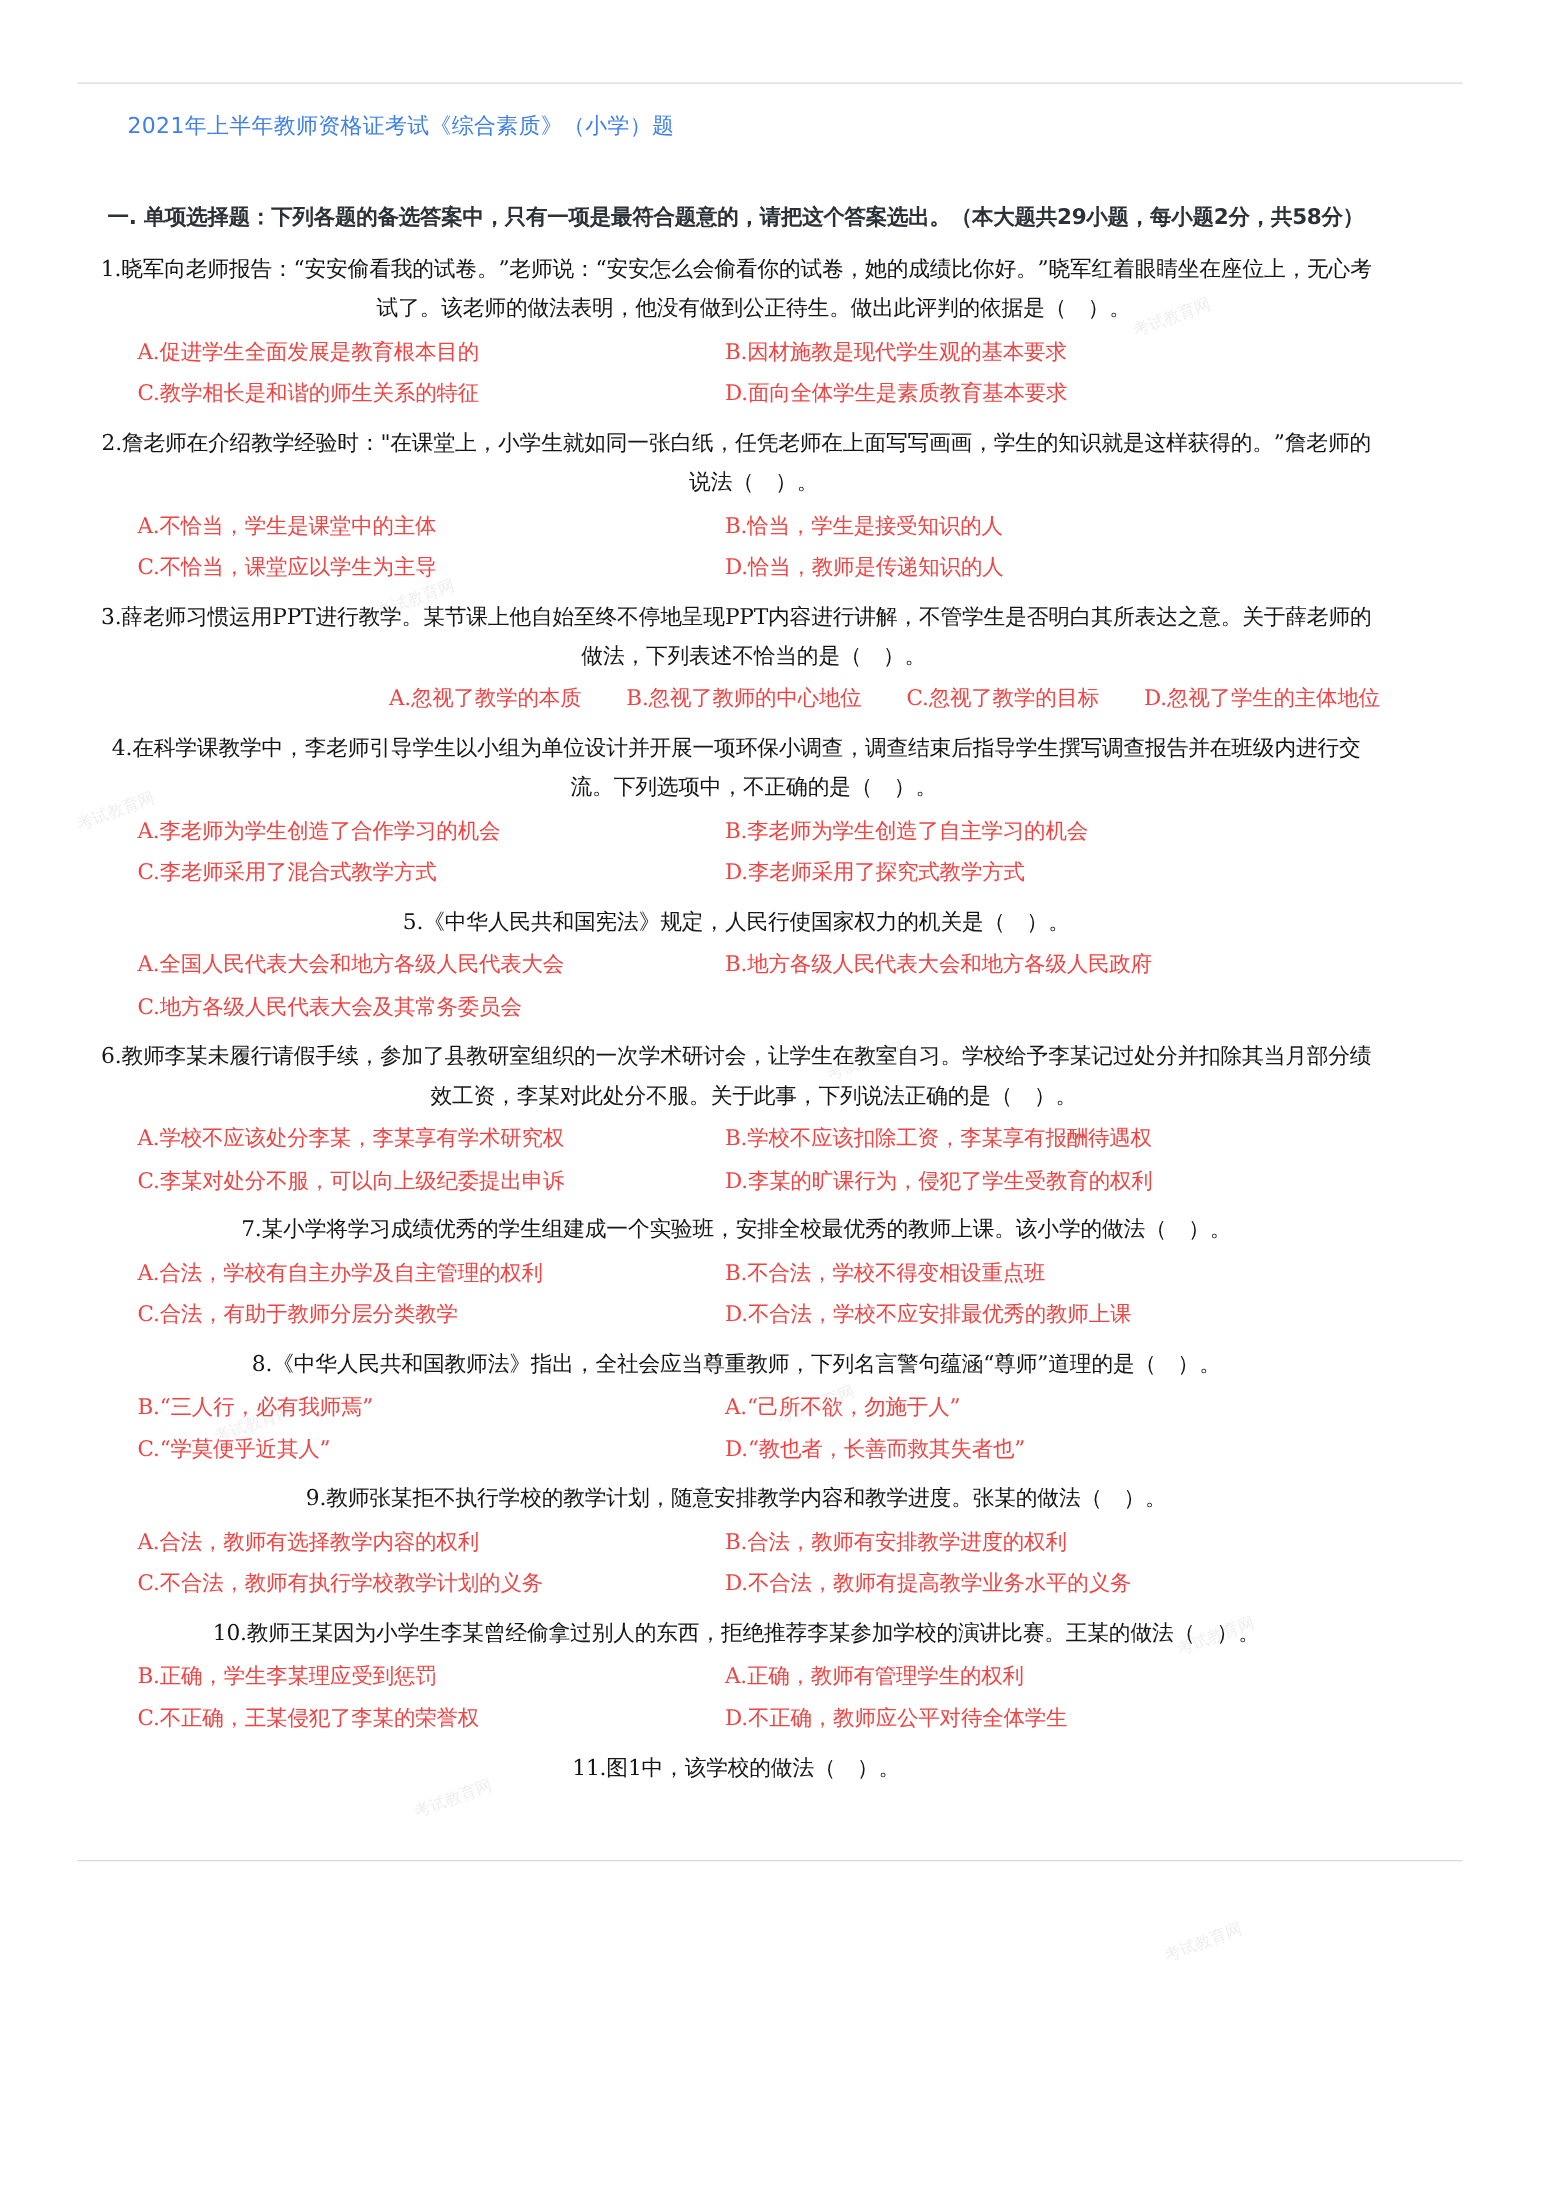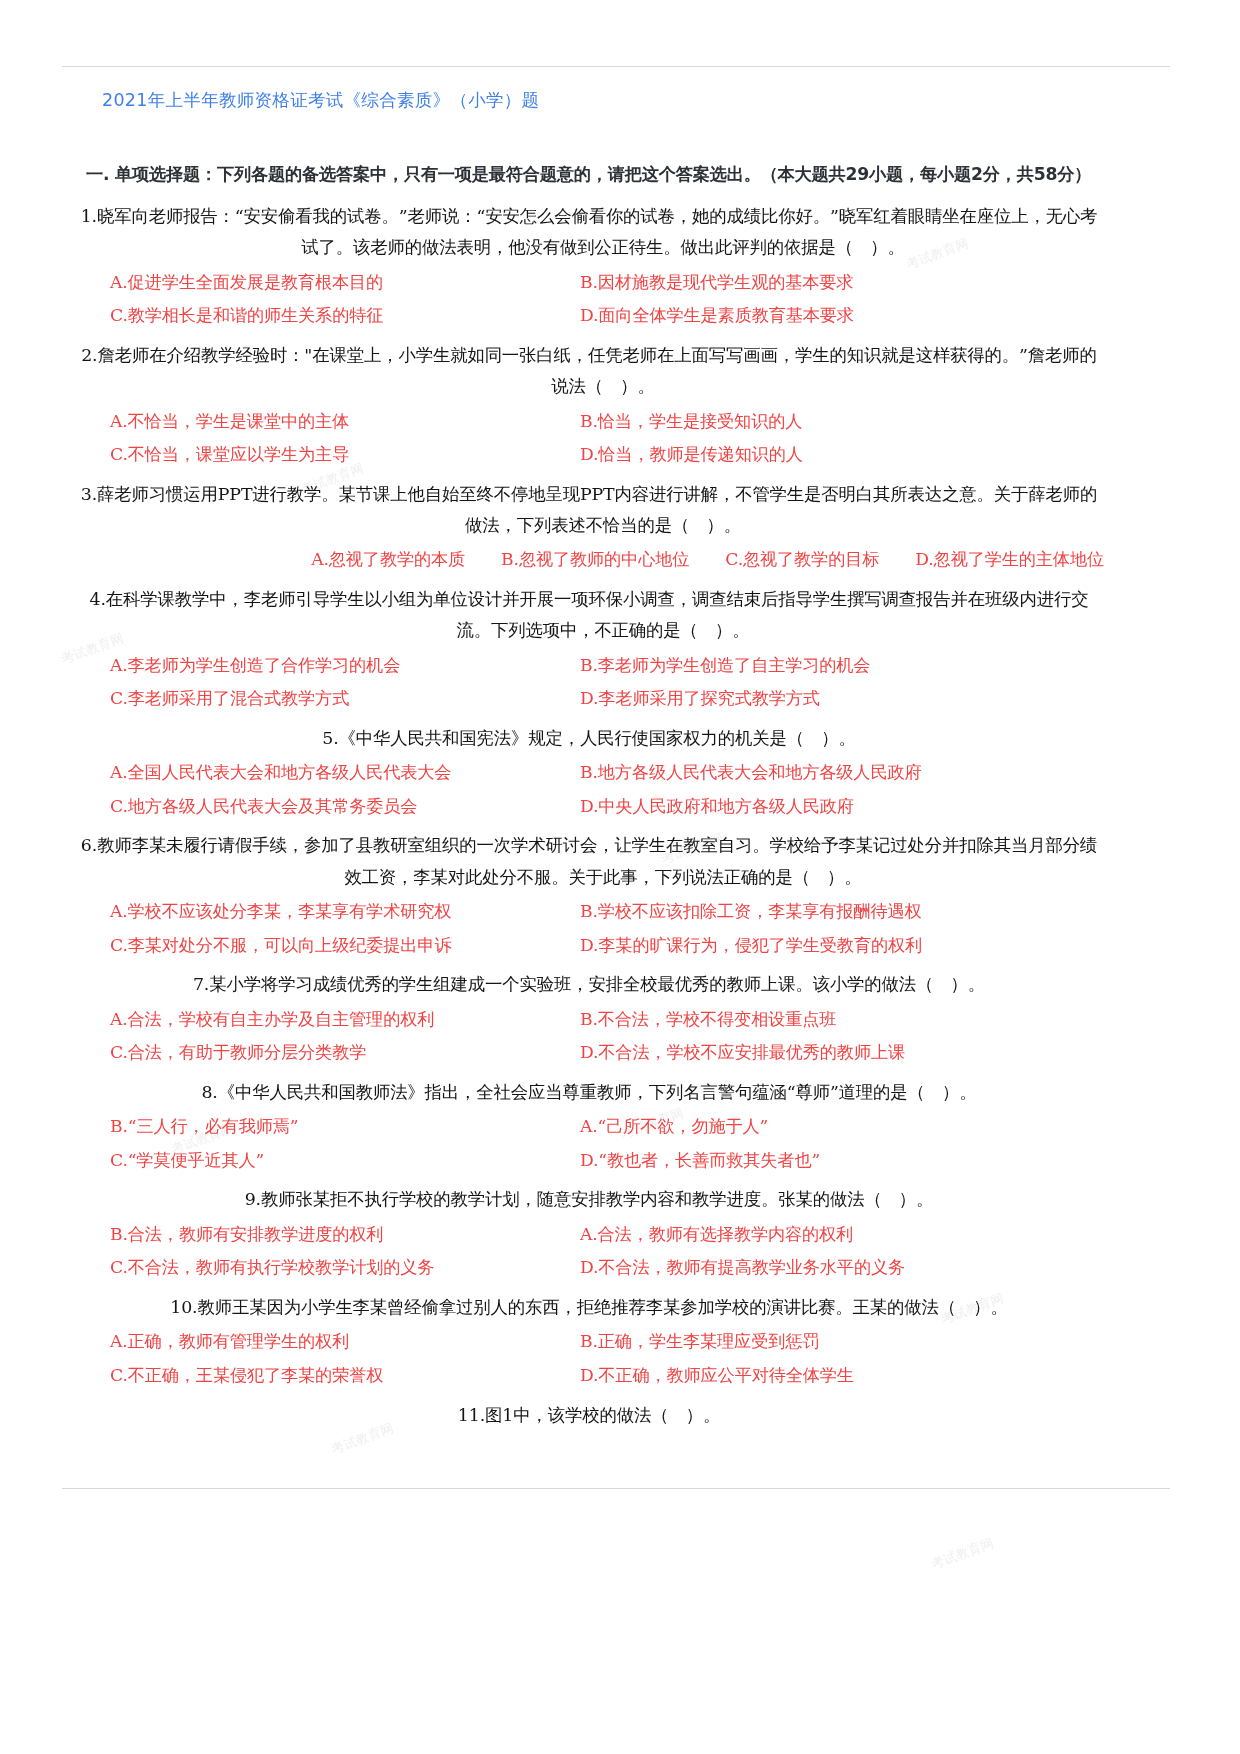--- a/index.html
+++ b/index.html
@@ -178,21 +178,20 @@
           </div>
         </div>
         <div class="q-block">
           <p class="q-stem"><span class="q-num">5.</span><span>《中华人民共和国宪法》规定，人民行使国家权力的机关是（　）。</span></p>
           <div class="opt-row cols2">
             <span class="opt">A.全国人民代表大会和地方各级人民代表大会</span>
             <span class="opt">B.地方各级人民代表大会和地方各级人民政府</span>
           </div>
           <div class="opt-row cols2">
             <span class="opt">C.地方各级人民代表大会及其常务委员会</span>
-            <span class="opt">D.中央人民政府和地方各级人民政府</span>
           </div>
         </div>
         <div class="q-block">
           <p class="q-stem"><span class="q-num">6.</span><span>教师李某未履行请假手续，参加了县教研室组织的一次学术研讨会，让学生在教室自习。学校给予李某记过处分并扣除其当月部分绩效工资，李某对此处分不服。关于此事，下列说法正确的是（　）。</span></p>
           <div class="opt-row cols2">
             <span class="opt">A.学校不应该处分李某，李某享有学术研究权</span>
             <span class="opt">B.学校不应该扣除工资，李某享有报酬待遇权</span>
           </div>
           <div class="opt-row cols2">
             <span class="opt">C.李某对处分不服，可以向上级纪委提出申诉</span>
@@ -217,33 +216,33 @@
             <span class="opt">A.“己所不欲，勿施于人”</span>
           </div>
           <div class="opt-row cols2">
             <span class="opt">C.“学莫便乎近其人”</span>
             <span class="opt">D.“教也者，长善而救其失者也”</span>
           </div>
         </div>
         <div class="q-block">
           <p class="q-stem"><span class="q-num">9.</span><span>教师张某拒不执行学校的教学计划，随意安排教学内容和教学进度。张某的做法（　）。</span></p>
           <div class="opt-row cols2">
+            <span class="opt">A.合法，教师有选择教学内容的权利</span>
             <span class="opt">B.合法，教师有安排教学进度的权利</span>
-            <span class="opt">A.合法，教师有选择教学内容的权利</span>
           </div>
           <div class="opt-row cols2">
             <span class="opt">C.不合法，教师有执行学校教学计划的义务</span>
             <span class="opt">D.不合法，教师有提高教学业务水平的义务</span>
           </div>
         </div>
         <div class="q-block">
           <p class="q-stem"><span class="q-num">10.</span><span>教师王某因为小学生李某曾经偷拿过别人的东西，拒绝推荐李某参加学校的演讲比赛。王某的做法（　）。</span></p>
           <div class="opt-row cols2">
+            <span class="opt">B.正确，学生李某理应受到惩罚</span>
             <span class="opt">A.正确，教师有管理学生的权利</span>
-            <span class="opt">B.正确，学生李某理应受到惩罚</span>
           </div>
           <div class="opt-row cols2">
             <span class="opt">C.不正确，王某侵犯了李某的荣誉权</span>
             <span class="opt">D.不正确，教师应公平对待全体学生</span>
           </div>
         </div>
         <div class="q-block">
           <p class="q-stem"><span class="q-num">11.</span><span>图1中，该学校的做法（　）。</span></p>
         </div>
       </div>

